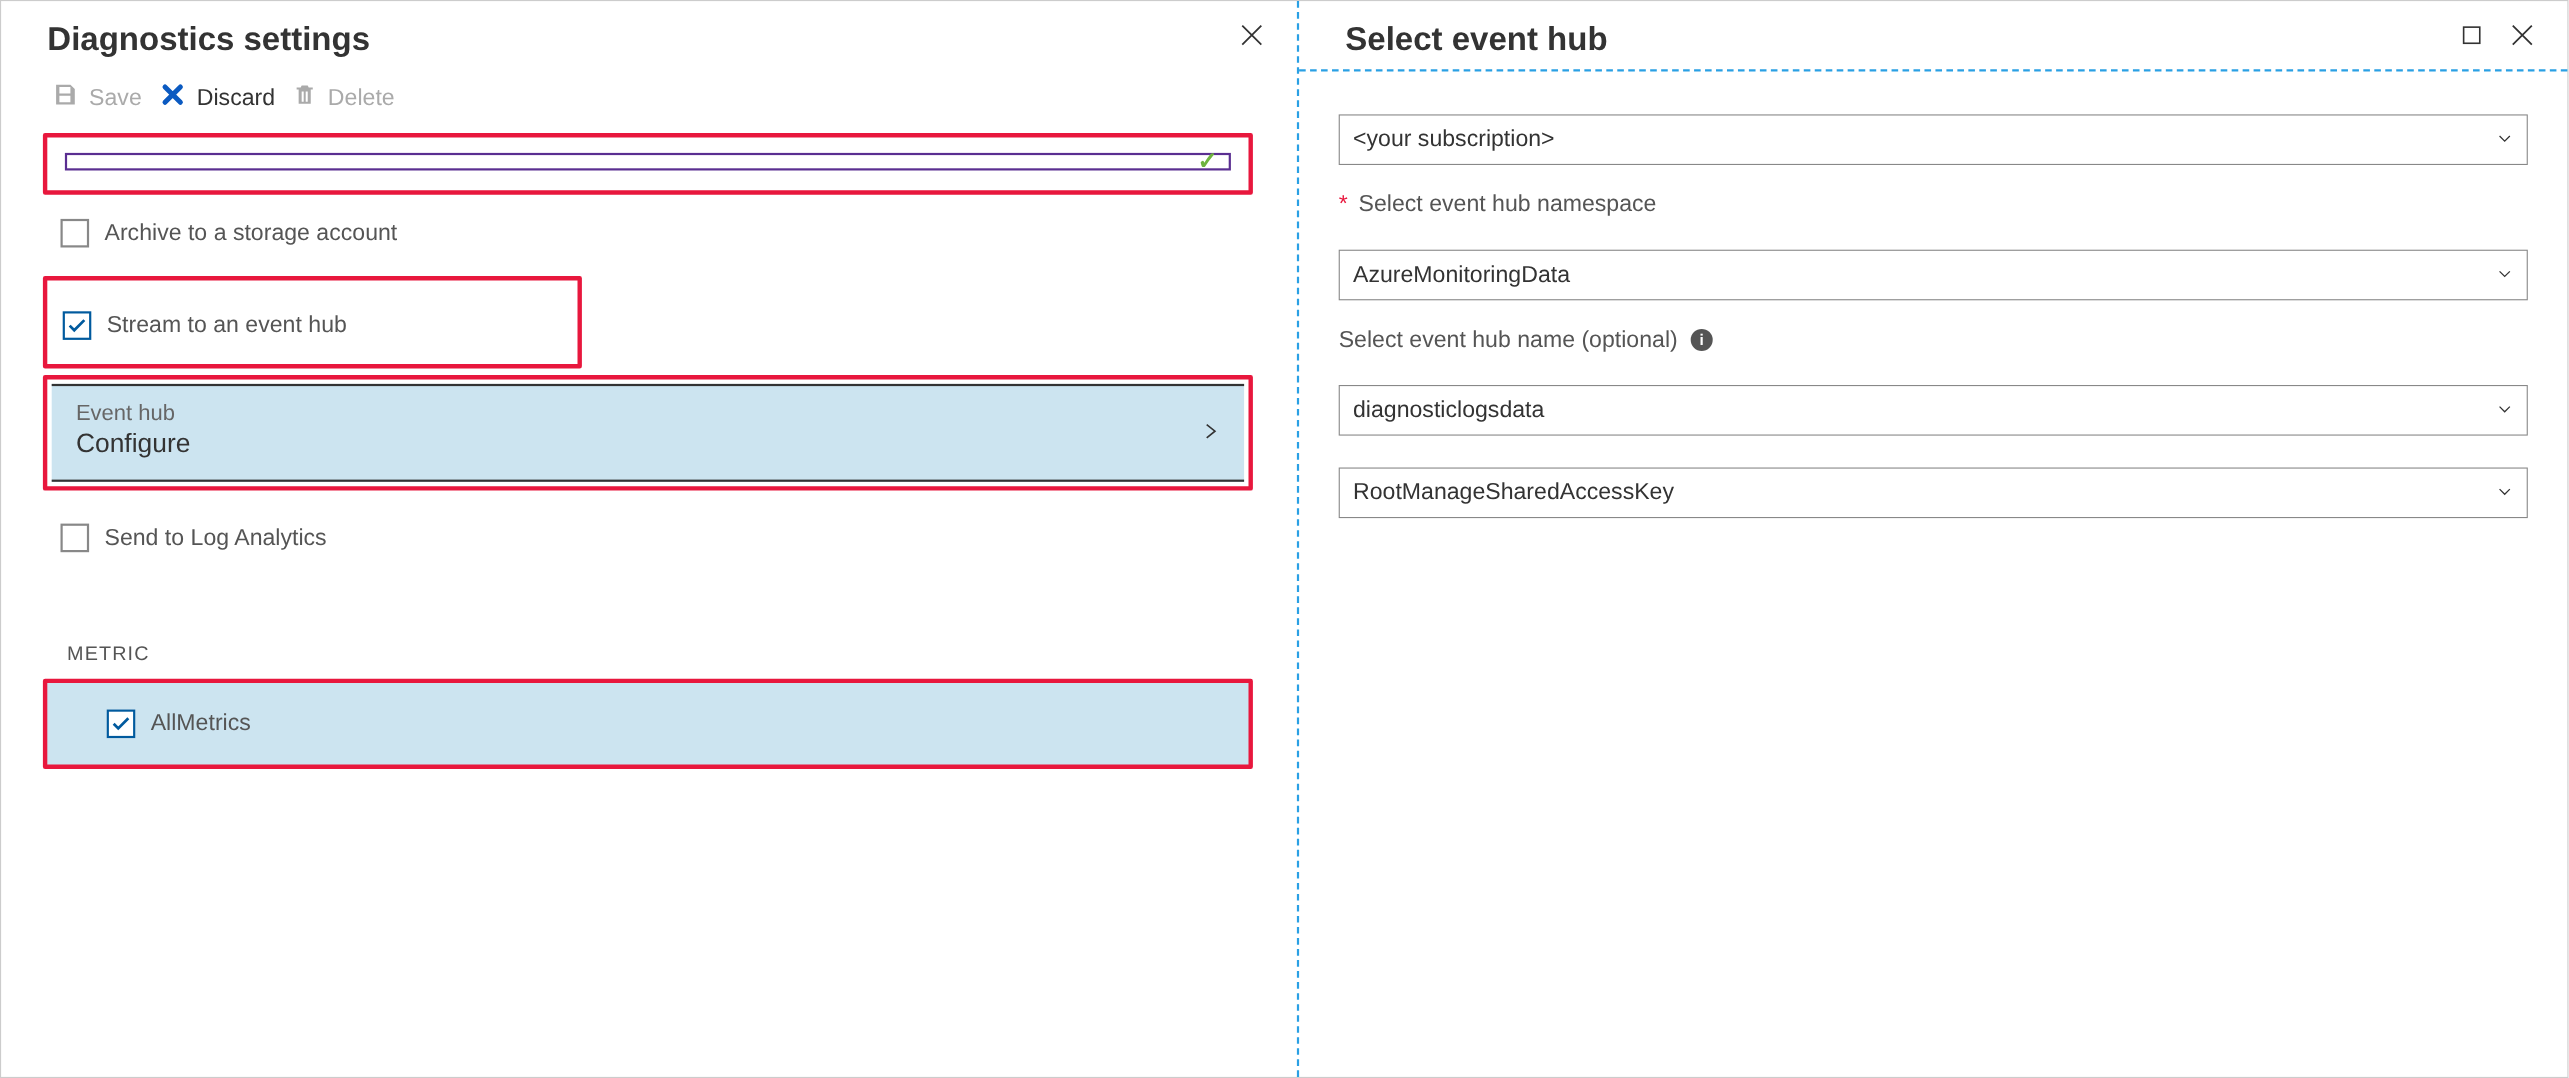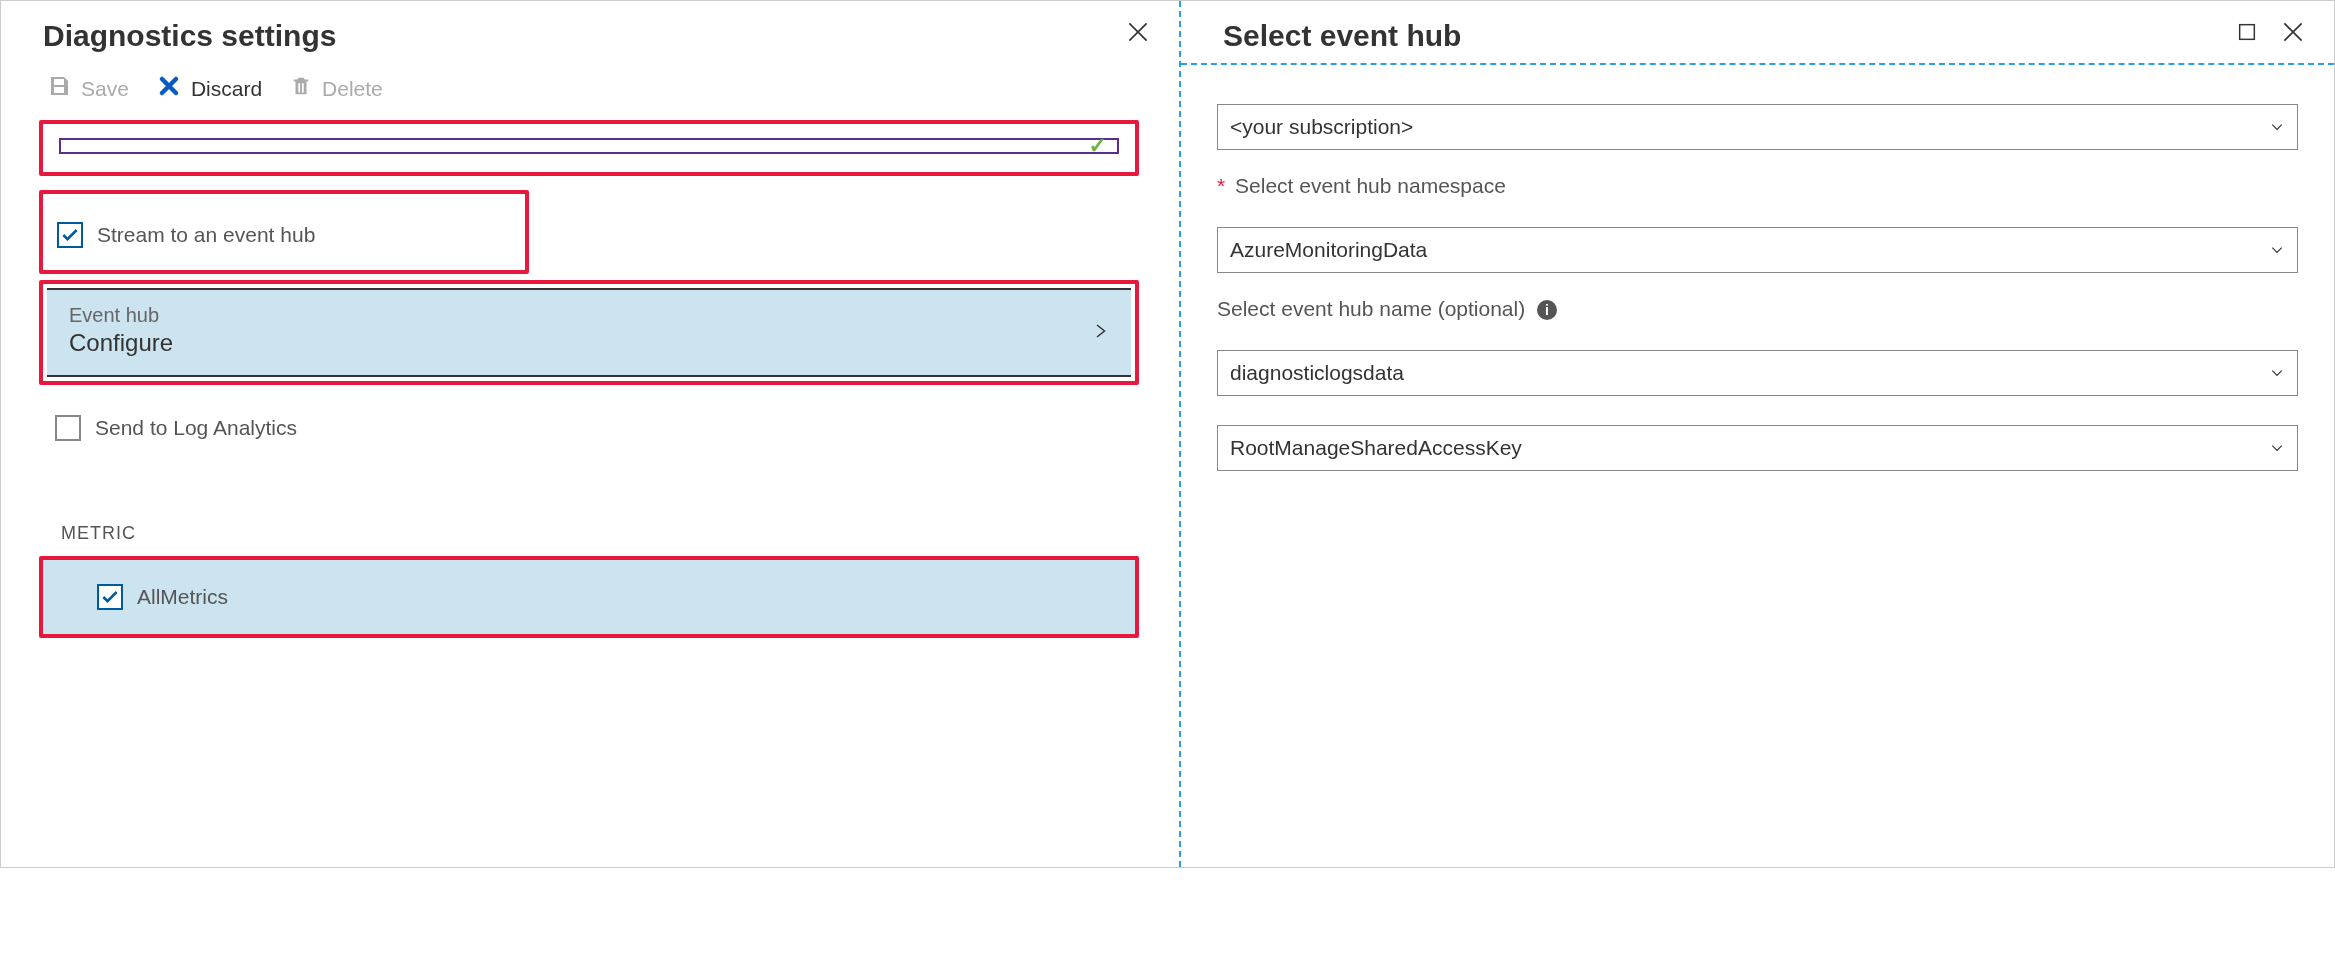--- a/index.html
+++ b/index.html
@@ -1,29 +1,29 @@
 <!DOCTYPE html>
 <html><head>
 <meta charset="utf-8">
 <style>
   * { box-sizing: border-box; font-family: "Segoe UI", Arial, sans-serif; }
   body { margin: 0; padding: 0; background: #fff; }
-  .wrapper { width: 2335px; height: 868px; border: 1px solid #ccc; display: flex; position: relative; }
+  .wrapper { width: 2335px; height: 980px; border: 1px solid #ccc; display: flex; position: relative; }
   .left-pane { width: 1180px; border-right: 2px dashed #2aa0e4; position: relative; }
   .right-pane { flex: 1; position: relative; }
 
   
   .pane-header { display: flex; justify-content: space-between; align-items: flex-start; padding: 18px 28px 10px 42px; }
   .pane-title { font-size: 30px; font-weight: 600; color: #333; }
   .header-icons { display: flex; gap: 22px; align-items: center; }
   .icon-btn { cursor: pointer; color: #333; }
   .icon-btn svg { display: block; }
 
   
-  .toolbar { display: flex; align-items: center; gap: 28px; padding: 10px 0 16px 46px; }
+  .toolbar { display: flex; align-items: center; gap: 16px; padding: 10px 0 16px 46px; }
   .tb-item { display: flex; align-items: center; gap: 10px; font-size: 21px; }
   .tb-disabled { color: #aaa; }
   .tb-active { color: #333; }
   .tb-item svg { display: inline-block; }
 
   .dash-top { border-top: 2px dashed #2aa0e4; margin-left: 0; }
 
   
   .form-area { padding: 0 40px 0 38px; }
   .red-box { border: 4px solid #e8173d; border-radius: 2px; }
@@ -108,20 +108,26 @@
     </div>
 
     <div class="form-area">
 
       <div class="red-box name-box">
         <div class="name-input-wrap">
           <span class="valid-check">✓</span>
         </div>
       </div>
 
+      <div class="checkbox-row">
+        <span class="cb">
+          
+        </span>
+        <span>Archive to a storage account</span>
+      </div>
 
       <div class="red-box stream-box">
         <div class="checkbox-row" style="padding-left:14px;">
           <span class="cb checked">
             <svg width="20" height="20" viewBox="0 0 24 24" stroke="#005A9E" stroke-width="3" fill="none">
                 <path d="M4 12l5 5L20 6"></path>
               </svg>
           </span>
           <span>Stream to an event hub</span>
         </div>

